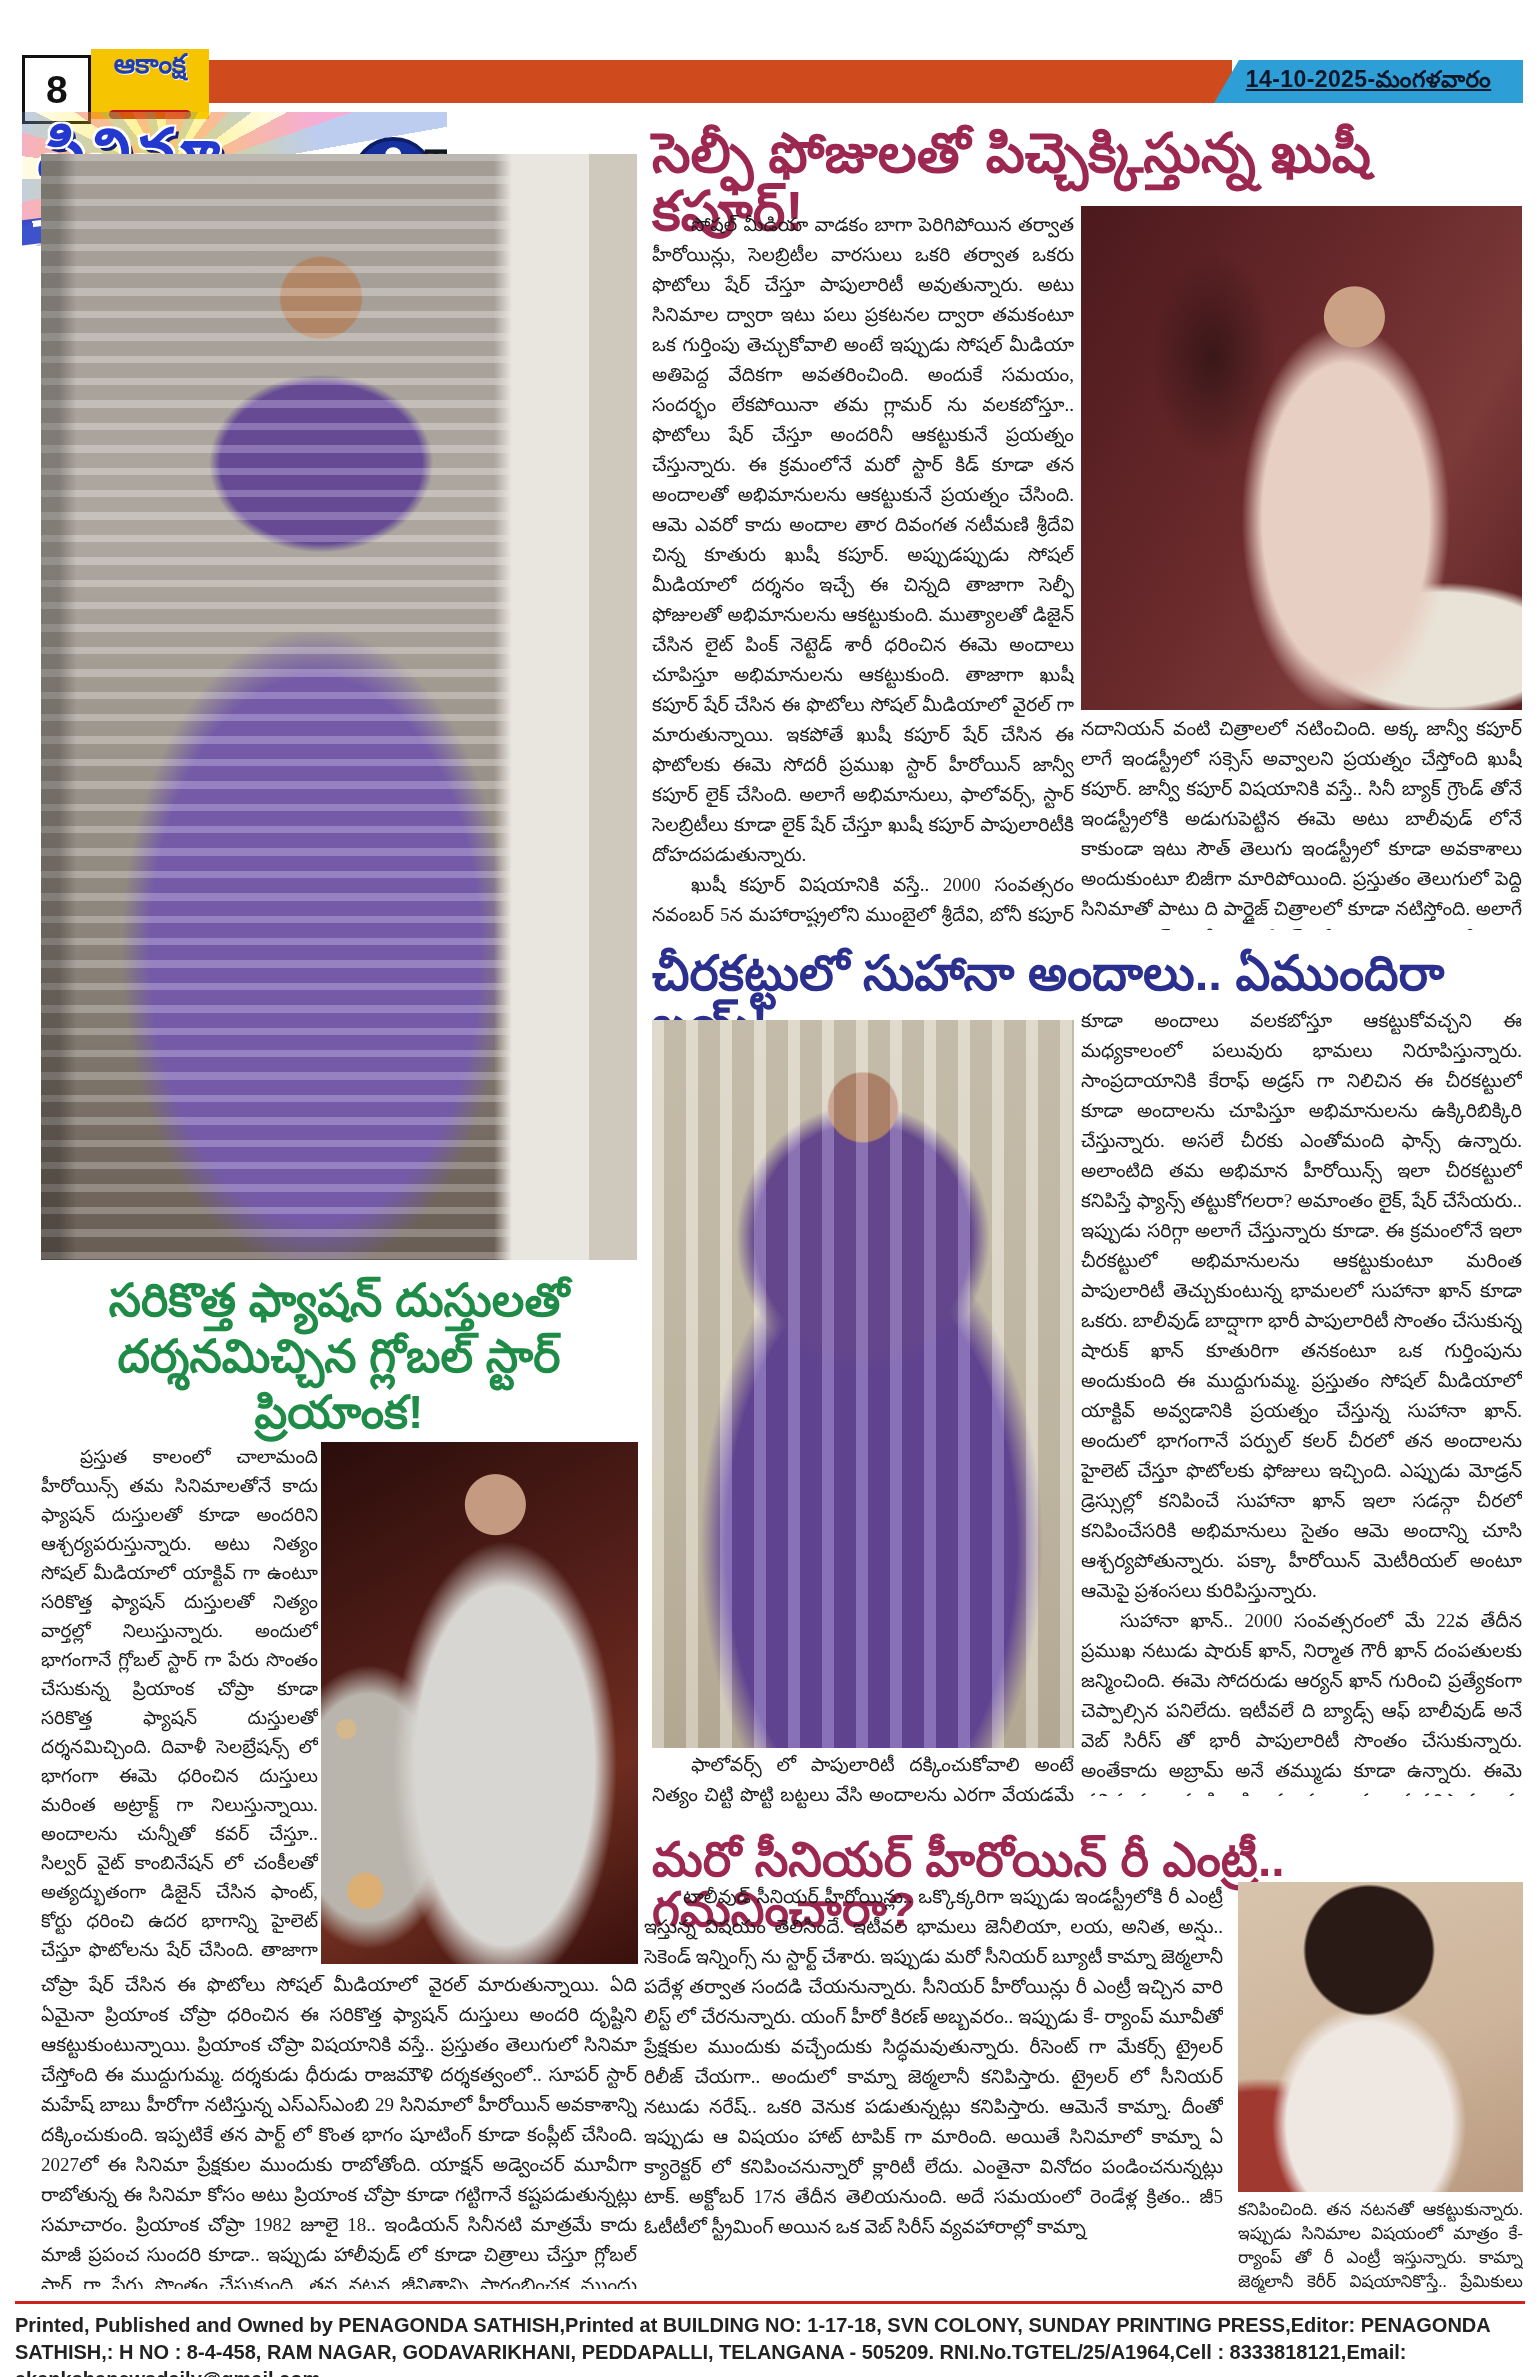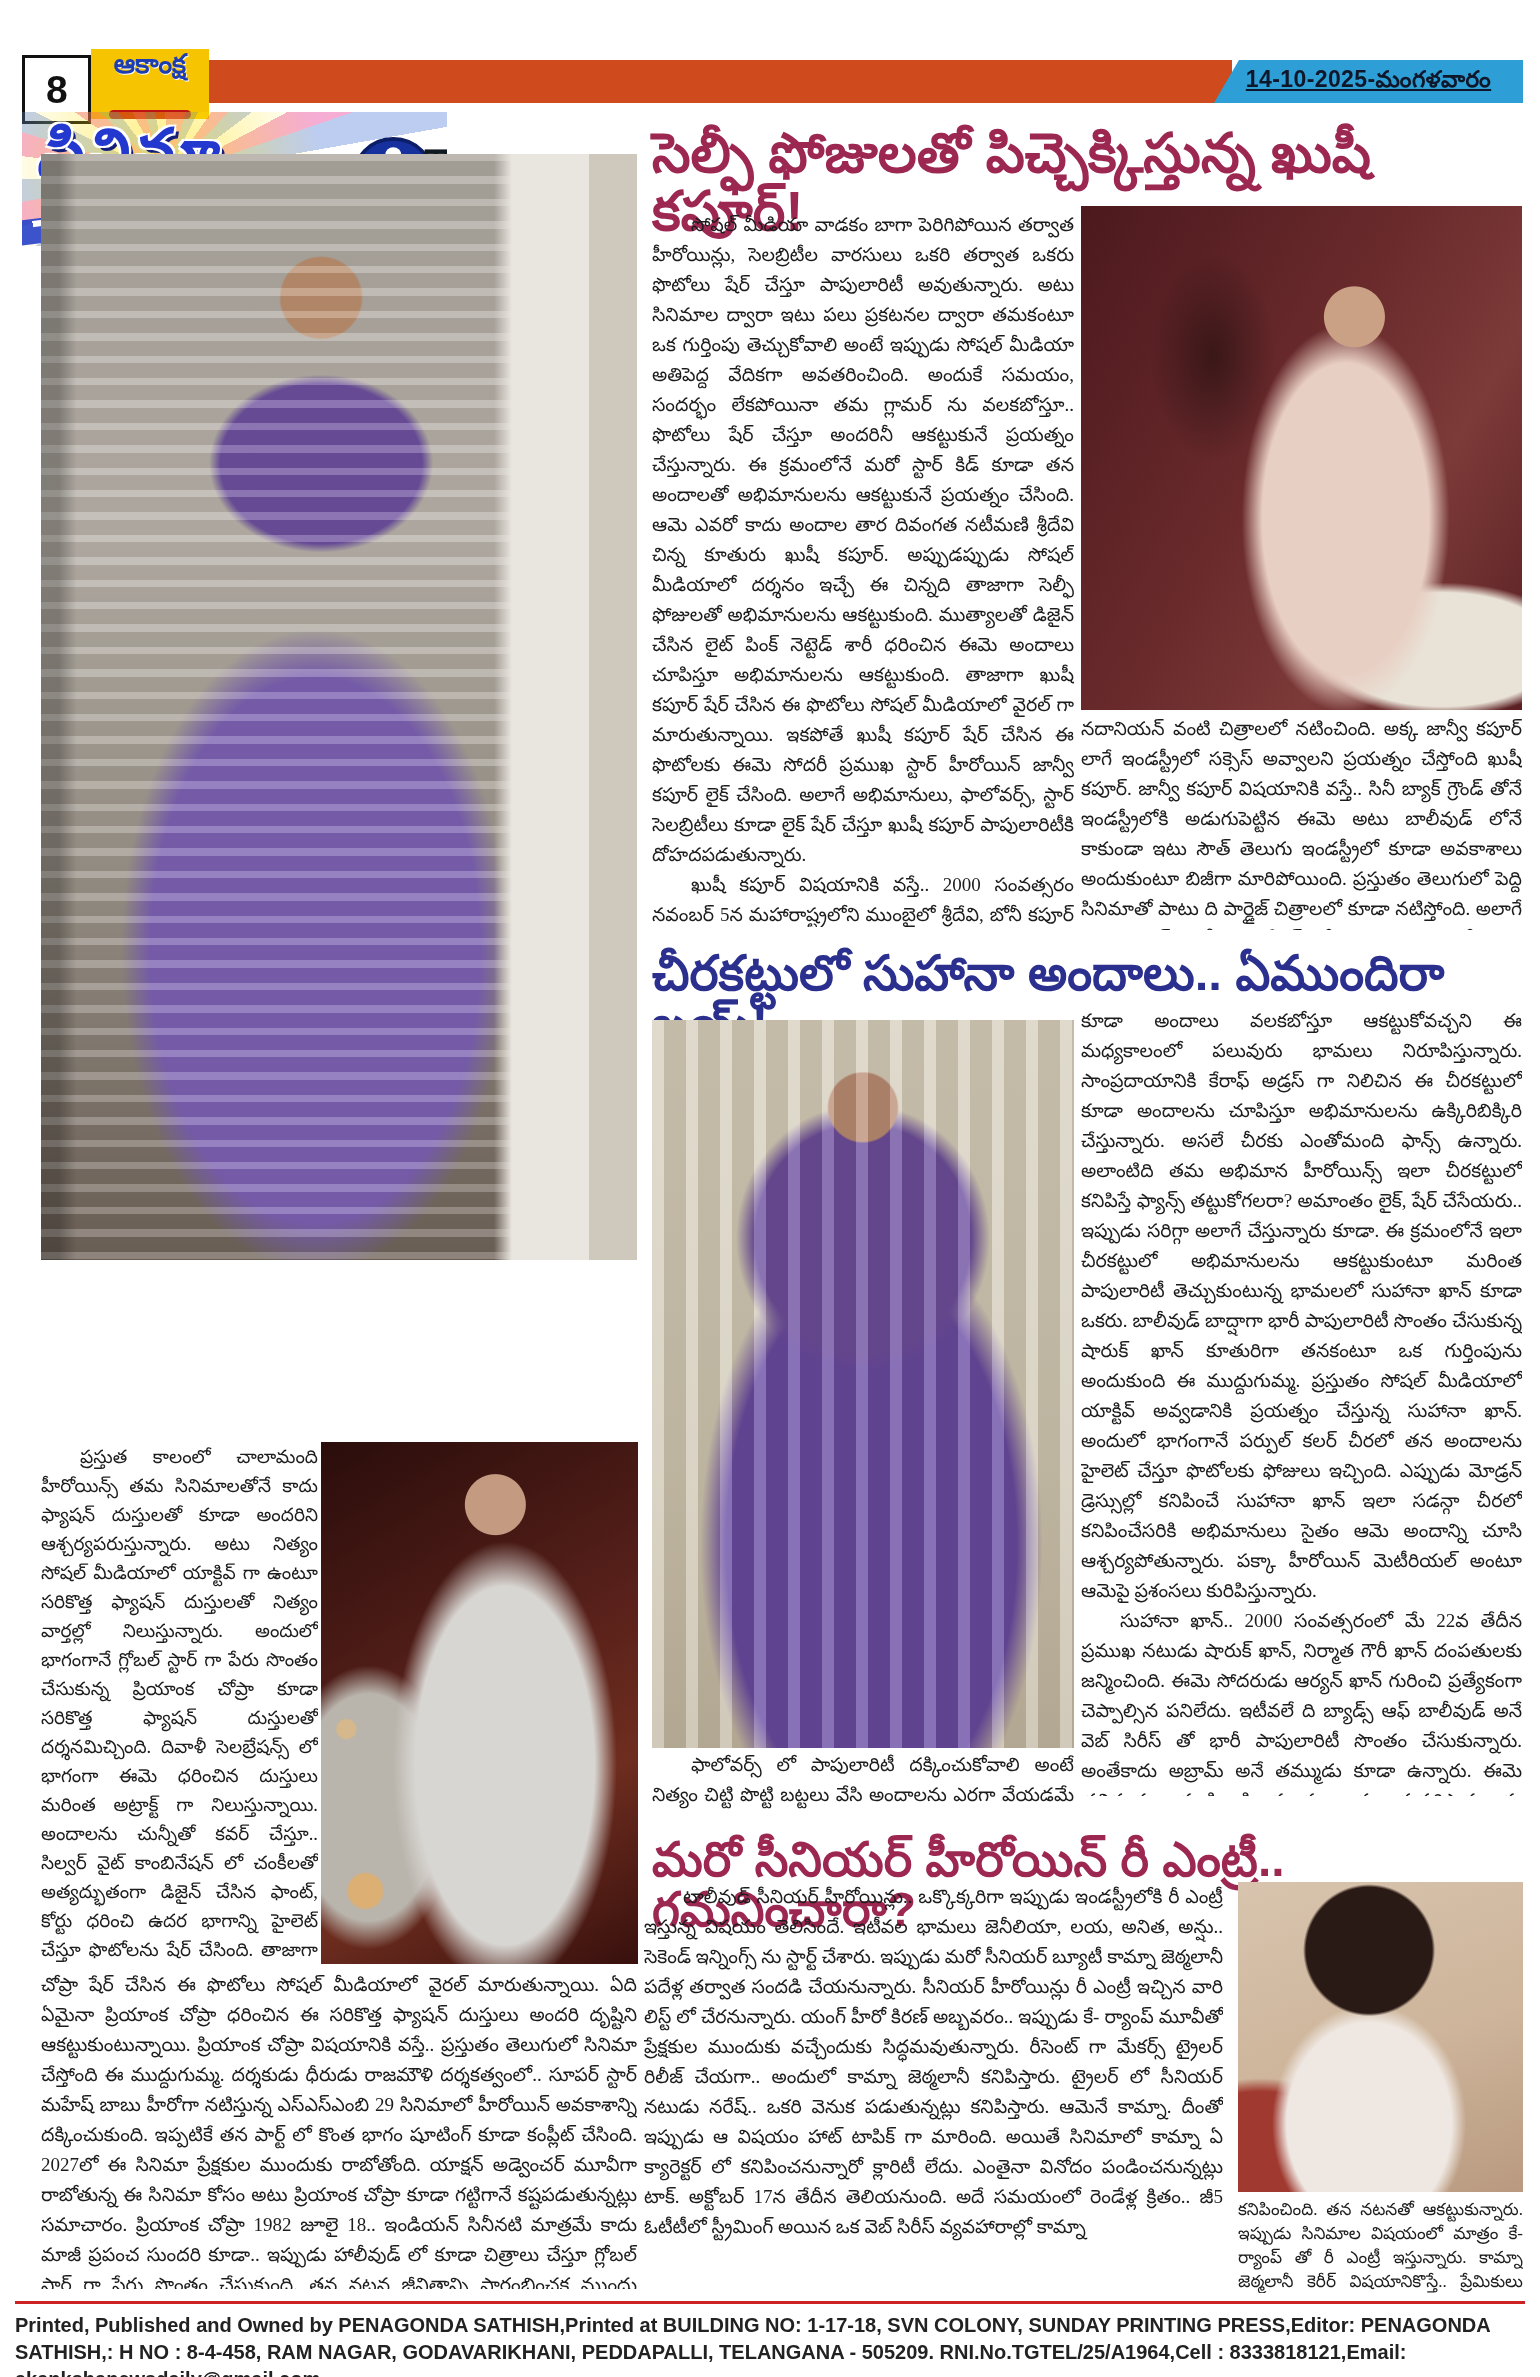--- a/index.html
+++ b/index.html
@@ -150,20 +150,24 @@
   <div class="abs h2">చీరకట్టులో సుహానా అందాలు.. ఏముందిరా బయ్!</div>
   <div class="abs photo ph-suhana"></div>
   <div class="abs col c-a2-lead">
     <p class="ind">ఫాలోవర్స్ లో పాపులారిటీ దక్కించుకోవాలి అంటే నిత్యం చిట్టి పొట్టి బట్టలు వేసి అందాలను ఎరగా వేయడమే కాదు.. చీరకట్టులో</p>
   </div>
   <div class="abs col c-a2-r">
     <p>కూడా అందాలు వలకబోస్తూ ఆకట్టుకోవచ్చని ఈ మధ్యకాలంలో పలువురు భామలు నిరూపిస్తున్నారు. సాంప్రదాయానికి కేరాఫ్ అడ్రస్ గా నిలిచిన ఈ చీరకట్టులో కూడా అందాలను చూపిస్తూ అభిమానులను ఉక్కిరిబిక్కిరి చేస్తున్నారు. అసలే చీరకు ఎంతోమంది ఫాన్స్ ఉన్నారు. అలాంటిది తమ అభిమాన హీరోయిన్స్ ఇలా చీరకట్టులో కనిపిస్తే ఫ్యాన్స్ తట్టుకోగలరా? అమాంతం లైక్, షేర్ చేసేయరు.. ఇప్పుడు సరిగ్గా అలాగే చేస్తున్నారు కూడా. ఈ క్రమంలోనే ఇలా చీరకట్టులో అభిమానులను ఆకట్టుకుంటూ మరింత పాపులారిటీ తెచ్చుకుంటున్న భామలలో సుహానా ఖాన్ కూడా ఒకరు. బాలీవుడ్ బాద్షాగా భారీ పాపులారిటీ సొంతం చేసుకున్న షారుక్ ఖాన్ కూతురిగా తనకంటూ ఒక గుర్తింపును అందుకుంది ఈ ముద్దుగుమ్మ. ప్రస్తుతం సోషల్ మీడియాలో యాక్టివ్ అవ్వడానికి ప్రయత్నం చేస్తున్న సుహానా ఖాన్. అందులో భాగంగానే పర్పుల్ కలర్ చీరలో తన అందాలను హైలెట్ చేస్తూ ఫొటోలకు ఫోజులు ఇచ్చింది. ఎప్పుడు మోడ్రన్ డ్రెస్సుల్లో కనిపించే సుహానా ఖాన్ ఇలా సడన్గా చీరలో కనిపించేసరికి అభిమానులు సైతం ఆమె అందాన్ని చూసి ఆశ్చర్యపోతున్నారు. పక్కా హీరోయిన్ మెటీరియల్ అంటూ ఆమెపై ప్రశంసలు కురిపిస్తున్నారు.</p>
     <p class="ind">సుహానా ఖాన్.. 2000 సంవత్సరంలో మే 22వ తేదీన ప్రముఖ నటుడు షారుక్ ఖాన్, నిర్మాత గౌరీ ఖాన్ దంపతులకు జన్మించింది. ఈమె సోదరుడు ఆర్యన్ ఖాన్ గురించి ప్రత్యేకంగా చెప్పాల్సిన పనిలేదు. ఇటీవలే ది బ్యాడ్స్ ఆఫ్ బాలీవుడ్ అనే వెబ్ సిరీస్ తో భారీ పాపులారిటీ సొంతం చేసుకున్నారు. అంతేకాదు అబ్రామ్ అనే తమ్ముడు కూడా ఉన్నారు. ఈమె తల్లిదండ్రులు ముస్లిం, హిందూ మతాలను అనుసరిస్తారు అన్న విషయం అందరికీ తెలిసిందే. ముంబైలోని ధీరూబాయ్ అంబానీ ఇంటర్నేషనల్ స్కూల్లో స్కూల్ విద్యను అభ్యసించిన ఈమె.. ఆర్డింగ్లీ కళాశాల నుండి ఉన్నత పాఠశాలలో పట్టభద్రురాలయ్యింది. న్యూయార్క్ లోనే న్యూయార్క్ విశ్వవిద్యాలయం డిష్ స్కూల్ ఆఫ్ ఆర్ట్స్ లో చదివింది. తండ్రి స్టార్డం కారణంగా పుట్టుకతోనే మీడియా దృష్టిని ఆకర్షించిన ఈమె.. 2018లో ఓగ్ ఇండియా కవర్ పేజి పై దర్శనమిచ్చింది.</p>
   </div>
 
+  <div class="abs h3">
+    <div>సరికొత్త ఫ్యాషన్ దుస్తులతో</div>
+    <div>దర్శనమిచ్చిన గ్లోబల్ స్టార్ ప్రియాంక!</div>
+  </div>
   <div class="abs photo ph-priyanka"></div>
   <div class="abs col c-a3-l">
     <p class="ind">ప్రస్తుత కాలంలో చాలామంది హీరోయిన్స్ తమ సినిమాలతోనే కాదు ఫ్యాషన్ దుస్తులతో కూడా అందరిని ఆశ్చర్యపరుస్తున్నారు. అటు నిత్యం సోషల్ మీడియాలో యాక్టివ్ గా ఉంటూ సరికొత్త ఫ్యాషన్ దుస్తులతో నిత్యం వార్తల్లో నిలుస్తున్నారు. అందులో భాగంగానే గ్లోబల్ స్టార్ గా పేరు సొంతం చేసుకున్న ప్రియాంక చోప్రా కూడా సరికొత్త ఫ్యాషన్ దుస్తులతో దర్శనమిచ్చింది. దివాళీ సెలబ్రేషన్స్ లో భాగంగా ఈమె ధరించిన దుస్తులు మరింత అట్రాక్ట్ గా నిలుస్తున్నాయి. అందాలను చున్నీతో కవర్ చేస్తూ.. సిల్వర్ వైట్ కాంబినేషన్ లో చంకీలతో అత్యద్భుతంగా డిజైన్ చేసిన ఫాంట్, కోర్టు ధరించి ఉదర భాగాన్ని హైలెట్ చేస్తూ ఫొటోలను షేర్ చేసింది. తాజాగా ప్రియాంక</p>
   </div>
   <div class="abs col c-a3-w">
     <p>చోప్రా షేర్ చేసిన ఈ ఫొటోలు సోషల్ మీడియాలో వైరల్ మారుతున్నాయి. ఏది ఏమైనా ప్రియాంక చోప్రా ధరించిన ఈ సరికొత్త ఫ్యాషన్ దుస్తులు అందరి దృష్టిని ఆకట్టుకుంటున్నాయి. ప్రియాంక చోప్రా విషయానికి వస్తే.. ప్రస్తుతం తెలుగులో సినిమా చేస్తోంది ఈ ముద్దుగుమ్మ. దర్శకుడు ధీరుడు రాజమౌళి దర్శకత్వంలో.. సూపర్ స్టార్ మహేష్ బాబు హీరోగా నటిస్తున్న ఎస్ఎస్ఎంబి 29 సినిమాలో హీరోయిన్ అవకాశాన్ని దక్కించుకుంది. ఇప్పటికే తన పార్ట్ లో కొంత భాగం షూటింగ్ కూడా కంప్లీట్ చేసింది. 2027లో ఈ సినిమా ప్రేక్షకుల ముందుకు రాబోతోంది. యాక్షన్ అడ్వెంచర్ మూవీగా రాబోతున్న ఈ సినిమా కోసం అటు ప్రియాంక చోప్రా కూడా గట్టిగానే కష్టపడుతున్నట్లు సమాచారం. ప్రియాంక చోప్రా 1982 జూలై 18.. ఇండియన్ సినీనటి మాత్రమే కాదు మాజీ ప్రపంచ సుందరి కూడా.. ఇప్పుడు హాలీవుడ్ లో కూడా చిత్రాలు చేస్తూ గ్లోబల్ స్టార్ గా పేరు సొంతం చేసుకుంది. తన నటన జీవితాన్ని ప్రారంభించక ముందు మోడల్గా కెరియర్ మొదలుపెట్టిన ఈమె.. 2000 సంవత్సరంలో ప్రపంచ సుందరి కిరీటాన్ని అందుకొని ప్రసిద్ధి చెందింది.</p>
   </div>
 
   <div class="abs h4">మరో సీనియర్ హీరోయిన్ రీ ఎంట్రీ.. గమనించారా?</div>
   <div class="abs photo ph-kamna"></div>

